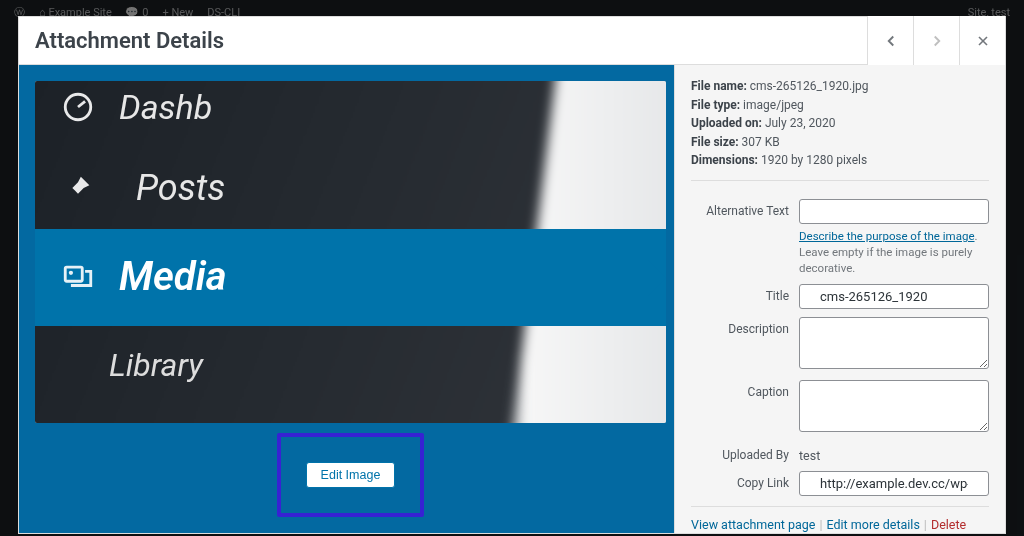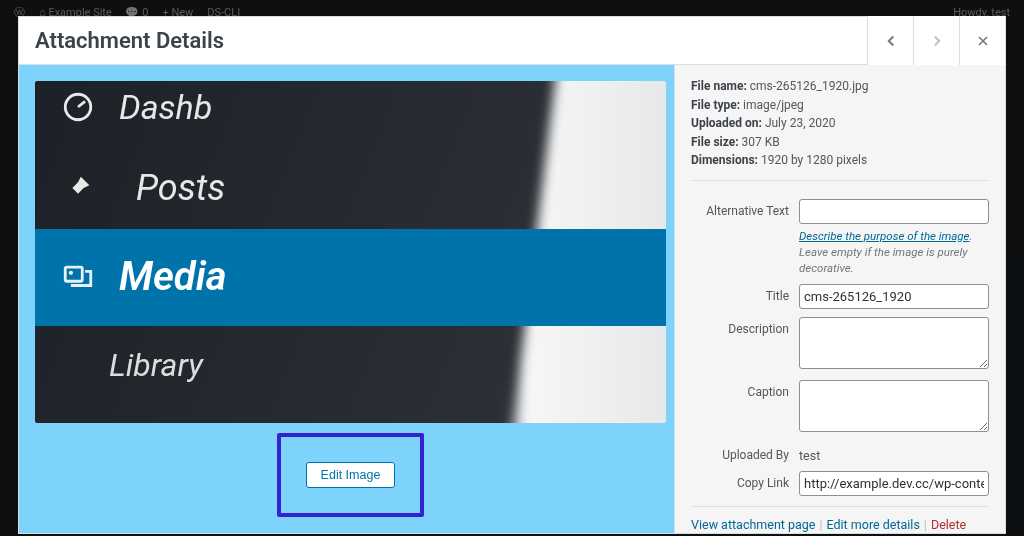--- a/index.html
+++ b/index.html
@@ -17,21 +17,21 @@
   .modal { position:absolute; top:16px; left:18px; right:18px; bottom:2px; background:#fff; z-index:3; border:1px solid #ddd; display:flex; flex-direction:column;}
   .modal-head { display:flex; align-items:center; height:48px; border-bottom:1px solid #ddd; padding-left:16px;}
   .modal-head h1 { font-size:22px; font-weight:600; color:#3c434a;}
   .modal-head .nav { display:flex;}
   .nav-btn { width:46px; height:50px; border-left:1px solid #ddd; display:flex; align-items:center; justify-content:center; color:#72777c; background:#fff;}
   .nav-btn.disabled { color:#bfbfbf;}
   .nav-btn svg { width:18px; height:18px;}
   .close-btn { width:46px; height:50px; border-left:1px solid #ddd; display:flex; align-items:center; justify-content:center; color:#72777c; background:#fff;}
   .close-btn svg { width:16px; height:16px;}
   
-  .modal-body { flex:1; display:flex; background:#7dd3fc; overflow:hidden;}
+  .modal-body { flex:1; display:flex; background:#0369a1; overflow:hidden;}
   
   
   .preview { flex:1; padding:16px; padding-right:8px; display:flex; flex-direction:column; align-items:center;}
   .thumb { width:100%; height:410px; background:#bfc2c5; border-radius:2px; position:relative; overflow:hidden;}
   
   .photo-bg { position:absolute; inset:-40px; filter: blur(6px); display:flex;}
   .photo-sidebar { width:74%; background: linear-gradient(105deg, #1b2026 0%, #262b31 65%, #2d3137 100%); transform: skewX(-7deg) scale(1.05); position:relative;}
   .photo-light { flex:1; background: linear-gradient(90deg, #f7f7f7, #e2e4e6);}  
   .photo-menu { position:absolute; inset:0; font-family: -apple-system, "Segoe UI", Roboto, sans-serif; color:#e7e7e7;}
   .photo-item { display:flex; align-items:center; padding: 20px 28px 20px 74px; font-size:34px; filter: blur(0.5px); font-style:italic;}
@@ -47,23 +47,23 @@
   .edit-image-btn { background:#fff; border:1px solid #0073aa; color:#0073aa; font-size:12.5px; padding:5px 14px; border-radius:3px; cursor:pointer;}
   
   
   .details { width:331px; border-left:1px solid #ddd; background:#f5f5f5; padding:12px 16px 16px 16px; overflow-y:auto;}
   .meta { font-size:12px; line-height:1.55; color:#50575e; padding-bottom:10px; margin-bottom:18px; border-bottom:1px solid #ddd;}
   .meta strong { color:#3c434a;}
   
   .field-row { display:flex; margin-bottom:8px; align-items:flex-start;}
   .field-row .lbl { width:108px; text-align:right; padding-right:10px; font-size:12px; color:#50575e; padding-top:5px;}
   .field-row .ctl { flex:1;}
-  .field-row input[type=text], .field-row textarea { width:100%; border:1px solid #8c8f94; background:#fff; border-radius:3px; padding:4px 4px; font-size:13px; color:#2c3338; font-family:inherit;}
+  .field-row input[type=text], .field-row textarea { width:100%; border:1px solid #8c8f94; background:#fff; border-radius:3px; padding:4px 20px; font-size:13px; color:#2c3338; font-family:inherit;}
   .field-row textarea { height:52px; resize:vertical;}
-  .hint { font-size:11.5px; color:#72777c; line-height:1.4; margin-top:4px;font-style:italic;}
+  .hint { font-size:11.5px; color:#72777c; line-height:1.4; margin-top:4px;}
   .hint a { color:#006799; text-decoration:underline;}
   .static { font-size:12.5px; color:#50575e; padding-top:5px;}
   
   .actions { border-top:1px solid #ddd; margin-top:10px; padding-top:10px; font-size:12.5px;}
   .actions a { color:#006799; text-decoration:none;}
   .actions a.delete { color:#b32d2e;}
   .actions .sep { color:#bbb; padding:0 4px;}
   
   .flexspace { flex:1;}
 </style>
@@ -72,21 +72,21 @@
 
 <div class="wp-adminbar">
   <div class="left">
     <span>ⓦ</span>
     <span>⌂ <span>Example Site</span></span>
     <span>💬 <span>0</span></span>
     <span>+ <span>New</span></span>
     <span><span>DS-CLI</span></span>
   </div>
   <div class="right">
-    <span>Howdy, test</span>
+    <span>Site, test</span>
   </div>
 </div>
 <div class="wp-sidebar">
   <div class="ico"></div>
 </div>
 <div class="backdrop"></div>
 
 <div class="modal">
   <div class="modal-head">
     <h1>Attachment Details</h1>

